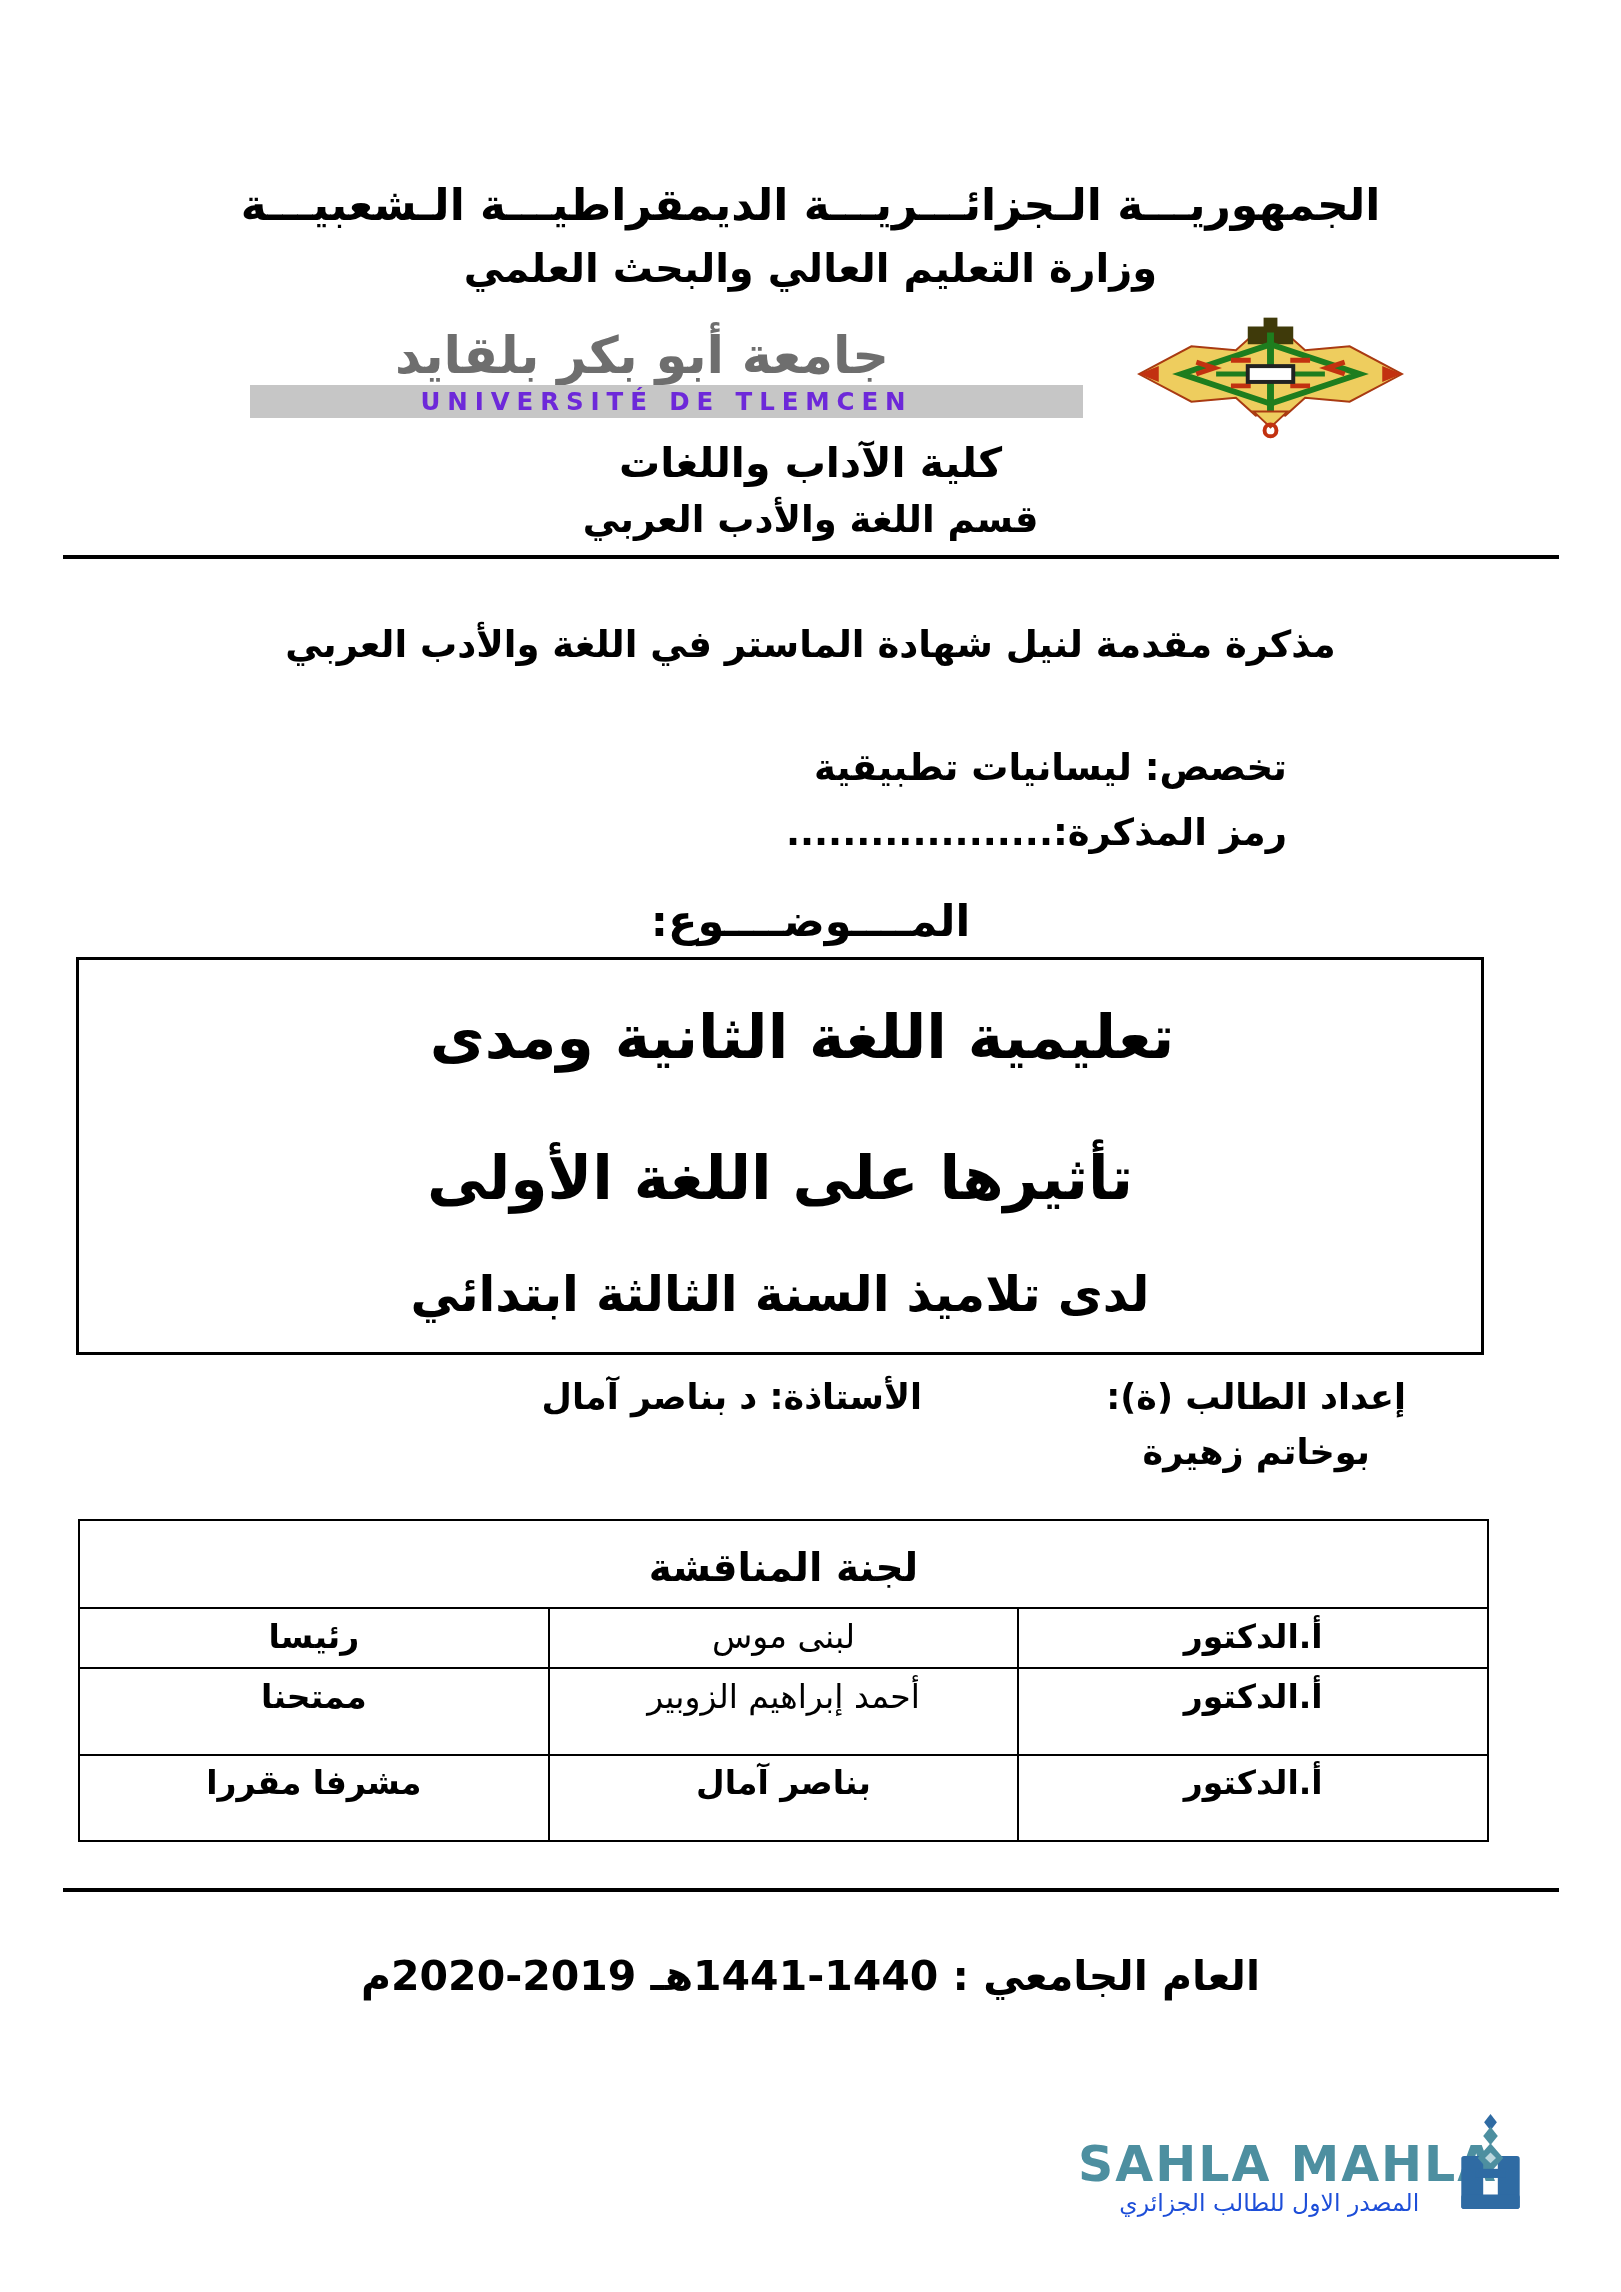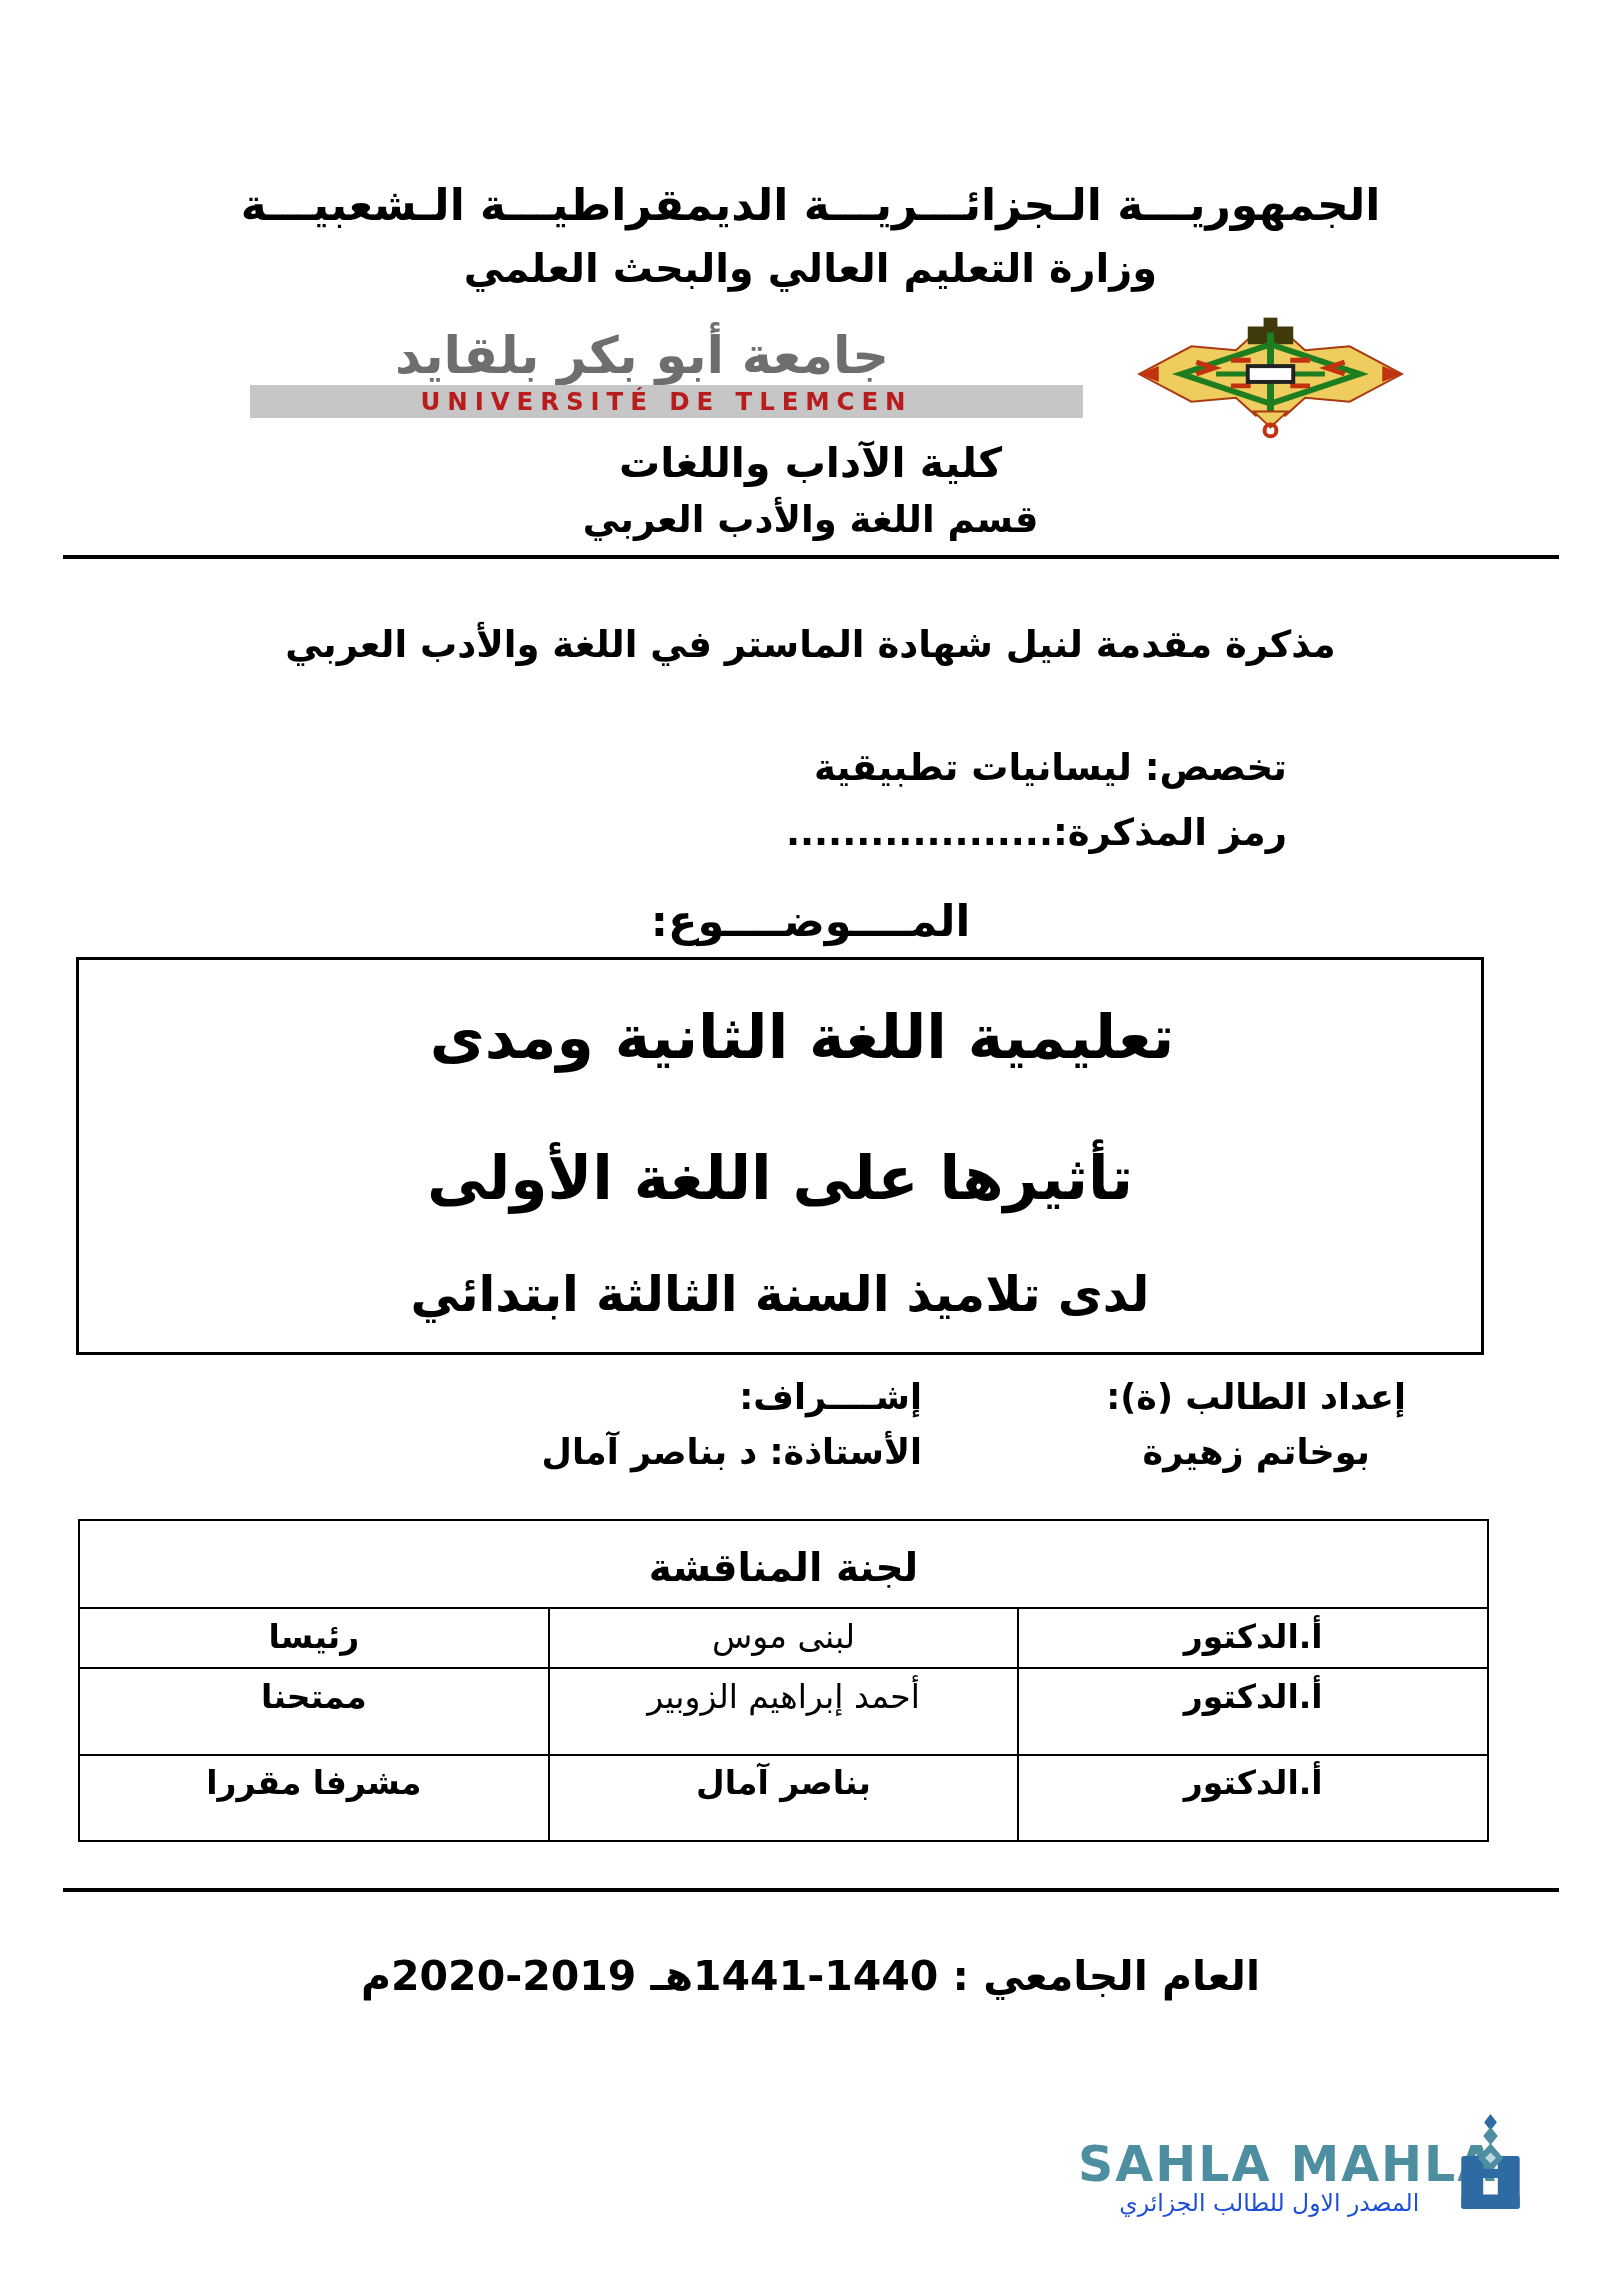--- a/index.html
+++ b/index.html
@@ -18,21 +18,21 @@
 
   .republic-line{top:179px;font-size:44px;font-weight:bold;letter-spacing:1px;}
   .ministry-line{top:245px;font-size:40px;font-weight:bold;}
 
   
   .logo-row{top:316px;left:0;right:0;height:127px;}
   .uni-name{position:absolute;left:196px;top:3.9px;width:892px;text-align:center;
             font-size:51px;font-weight:bold;color:#6e6e6e;margin-top:6px;}
   .uni-band{position:absolute;left:250px;top:69px;width:833px;height:33px;
             background:#c6c6c6;display:flex;align-items:center;justify-content:center;}
-  .uni-band span{direction:ltr;color:#b91c1c;font-size:24.5px;font-weight:bold;letter-spacing:6.9px;}
+  .uni-band span{direction:ltr;color:#6d28d9;font-size:24.5px;font-weight:bold;letter-spacing:6.9px;}
   .ornament{position:absolute;left:1137px;top:-2px;width:267px;height:125px;}
 
   .faculty-line{top:439px;font-size:41px;font-weight:bold;}
   .department-line{top:498px;font-size:37px;font-weight:bold;}
 
   .rule{left:63px;width:1496px;border-top:4.9px solid #000;}
   .rule-top{top:555px;}
   .rule-bottom{top:1888px;}
 
   .degree-line{top:623px;font-size:37px;font-weight:bold;}
@@ -121,21 +121,20 @@
     <div class="title-l2">تأثيرها على اللغة الأولى</div>
     <div class="title-l3">لدى تلاميذ السنة الثالثة ابتدائي</div>
   </div>
 
   <div class="abs student-block">
     <div>إعداد الطالب (ة):</div>
     <div>بوخاتم زهيرة</div>
   </div>
 
   <div class="abs supervisor-block">
-    <div>إشــــراف:</div>
     <div>الأستاذة: د بناصر آمال</div>
   </div>
 
   <table class="committee">
     <tbody>
         <tr>
       <td class="c-head" colspan="3">لجنة المناقشة</td>
     </tr>
     <tr class="row-0">
       <td class="title-cell">أ.الدكتور</td>

